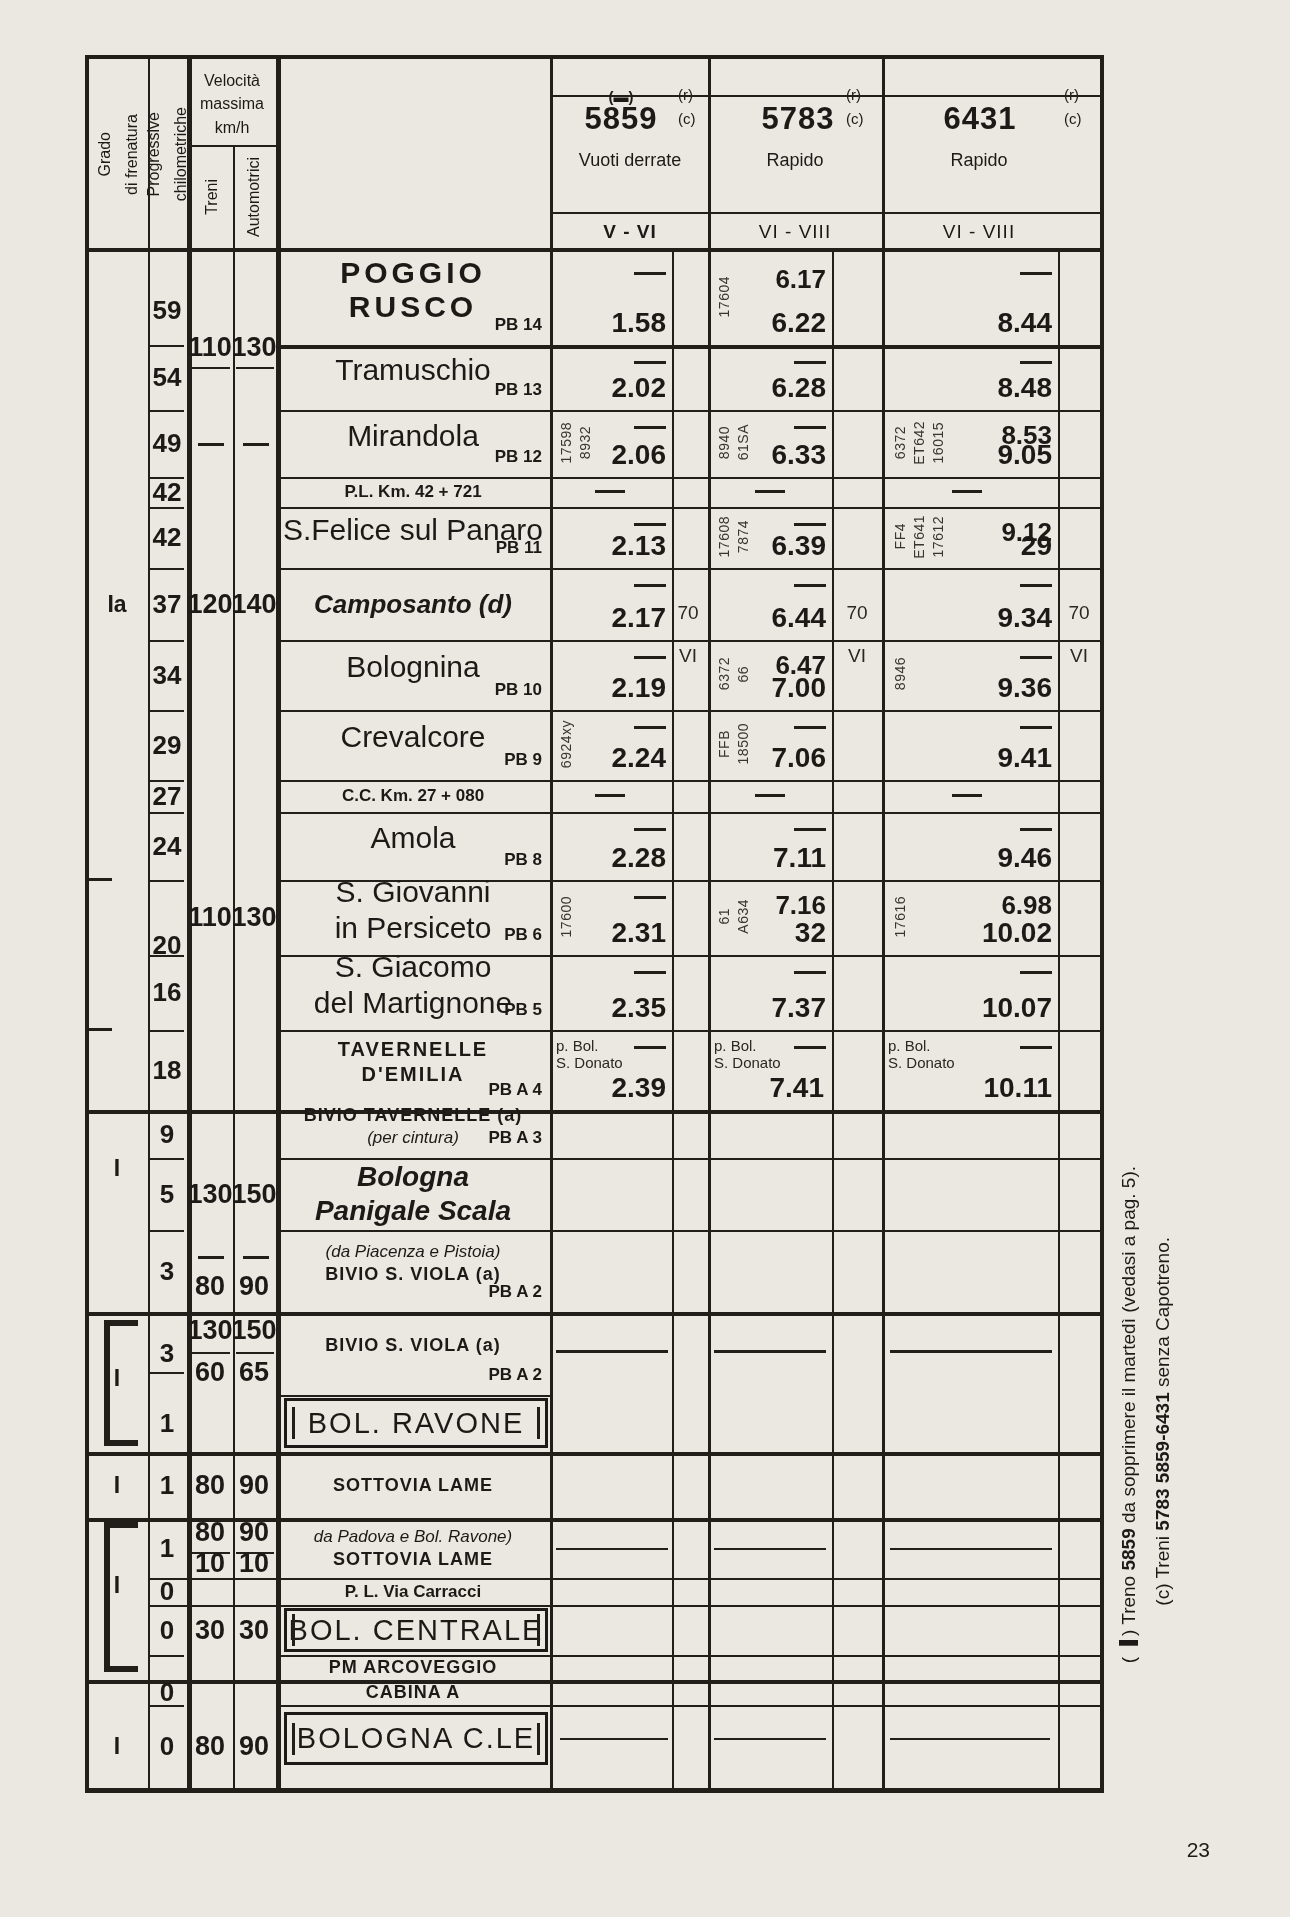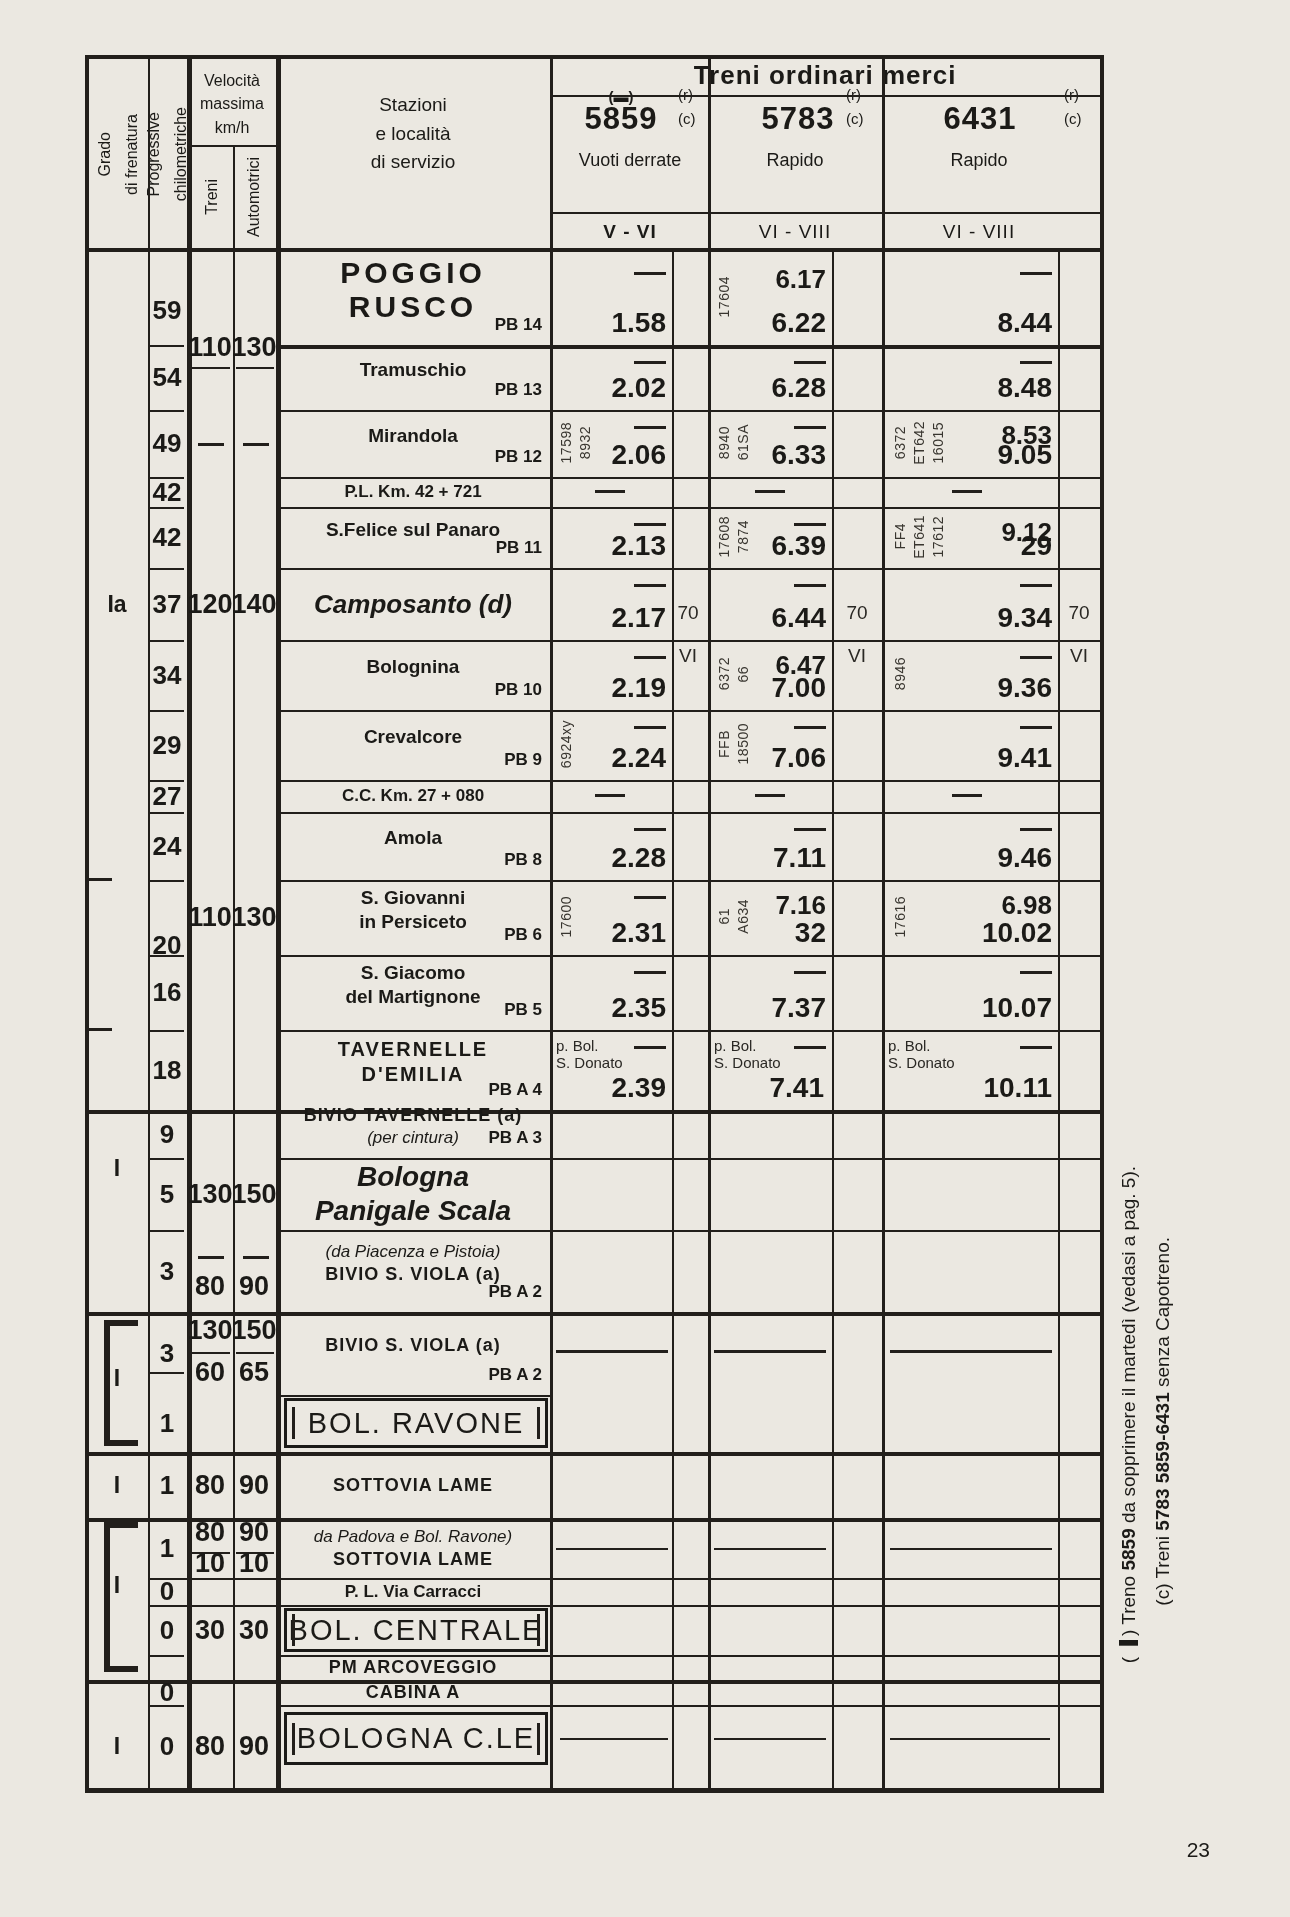--- a/index.html
+++ b/index.html
@@ -21,21 +21,21 @@
   .trainno { font-size: 31px; font-weight: bold; letter-spacing: 1px; }
   .traintype { font-size: 18px; }
   .period { font-size: 19px; letter-spacing: 1px; }
   .refmark { font-size: 15px; }
   .mark { font-size: 15px; font-weight: bold; }
   .lefthead { font-size: 16px; line-height: 1.45; }
   .stathead { font-size: 19px; line-height: 1.5; }
   
   .st-lg  { font-size: 30px; font-weight: bold; letter-spacing: 4px; }
   .st-lg2 { font-size: 20px; font-weight: bold; letter-spacing: 2px; }
-  .st-md  { font-size: 19px; font-weight: bold; }
+  .st-md  { font-size: 30px; font-weight: normal; }
   .st-itmd{ font-size: 26px; font-weight: bold; font-style: italic; }
   .st-itlg{ font-size: 28px; font-weight: bold; font-style: italic; }
   .st-itsm{ font-size: 17px; font-style: italic; }
   .st-sm  { font-size: 18px; font-weight: bold; letter-spacing: 1px; }
   .st-pl  { font-size: 17px; font-weight: bold; }
   .st-box { font-size: 29px; font-weight: normal; letter-spacing: 2px; }
   .sub    { font-size: 17px; font-weight: bold; }
   .kmv    { font-size: 26px; font-weight: bold; }
   .gradov { font-size: 23px; font-weight: bold; }
   .spdv   { font-size: 27px; font-weight: bold; }
@@ -46,21 +46,20 @@
   .sidenote { font-size: 19px; color: #2a2824; }
   .footnote { font-size: 19px; }
   .pageno { font-size: 21px; }
   .boxed { position: absolute; border: 3px solid #1b1a17; }
 </style>
 </head>
 <body>
 
 <div id="canvas">
 
-  <div class="abs ctr title" style="left:550px;top:60px;width:550px;height:30px;">Treni ordinari merci</div>
 
   <div class="abs ctr mark" style="left:566px;top:86px;width:110px;height:20px;">(▬)</div>
   <div class="abs ctr trainno" style="left:556px;top:102px;width:130px;height:34px;">5859</div>
   <div class="abs refmark" style="left:678px;top:86px;width:36px;height:18px;">(r)</div>
   <div class="abs refmark" style="left:678px;top:110px;width:36px;height:18px;">(c)</div>
   <div class="abs ctr traintype" style="left:552px;top:148px;width:156px;height:24px;">Vuoti derrate</div>
   <div class="abs ctr period" style="left:552px;top:219px;width:156px;height:26px;font-weight:bold;">V - VI</div>
 
   <div class="abs ctr trainno" style="left:718px;top:102px;width:160px;height:34px;">5783</div>
   <div class="abs refmark" style="left:846px;top:86px;width:36px;height:18px;">(r)</div>
@@ -85,25 +84,20 @@
   <div class="abs ctr lefthead" style="left:189px;top:64px;width:86px;height:80px;flex-direction:column;">
     <span>Velocità</span>
     <span>massima</span>
     <span>km/h</span>
   </div>
   <div class="vwrap lefthead" style="left:192px;top:150px;width:40px;height:94px;">
     <span class="vspan">Treni</span>
   </div>
   <div class="vwrap lefthead" style="left:234px;top:150px;width:40px;height:94px;">
     <span class="vspan">Automotrici</span>
-  </div>
-  <div class="abs ctr stathead" style="left:286px;top:88px;width:254px;height:92px;flex-direction:column;">
-    <span>Stazioni</span>
-    <span>e località</span>
-    <span>di servizio</span>
   </div>
 
   <div class="vwrap" id="fn0" style="left:1112px;top:1085px;width:34px;height:660px;">
     <span class="vspan footnote" id="fn0s"><span>(▬) Treno </span><span style="font-weight: bold;">5859</span><span> da sopprimere il martedì (vedasi a pag. 5).</span></span>
   </div>
   <div class="vwrap" id="fn1" style="left:1146px;top:1098px;width:34px;height:646px;">
     <span class="vspan footnote" id="fn1s"><span>(c) Treni </span><span style="font-weight: bold;">5783 5859-6431</span><span> senza Capotreno.</span></span>
   </div>
 
   <div class="abs rt pageno" style="left:1140px;top:1838px;width:70px;height:26px;">23</div>

